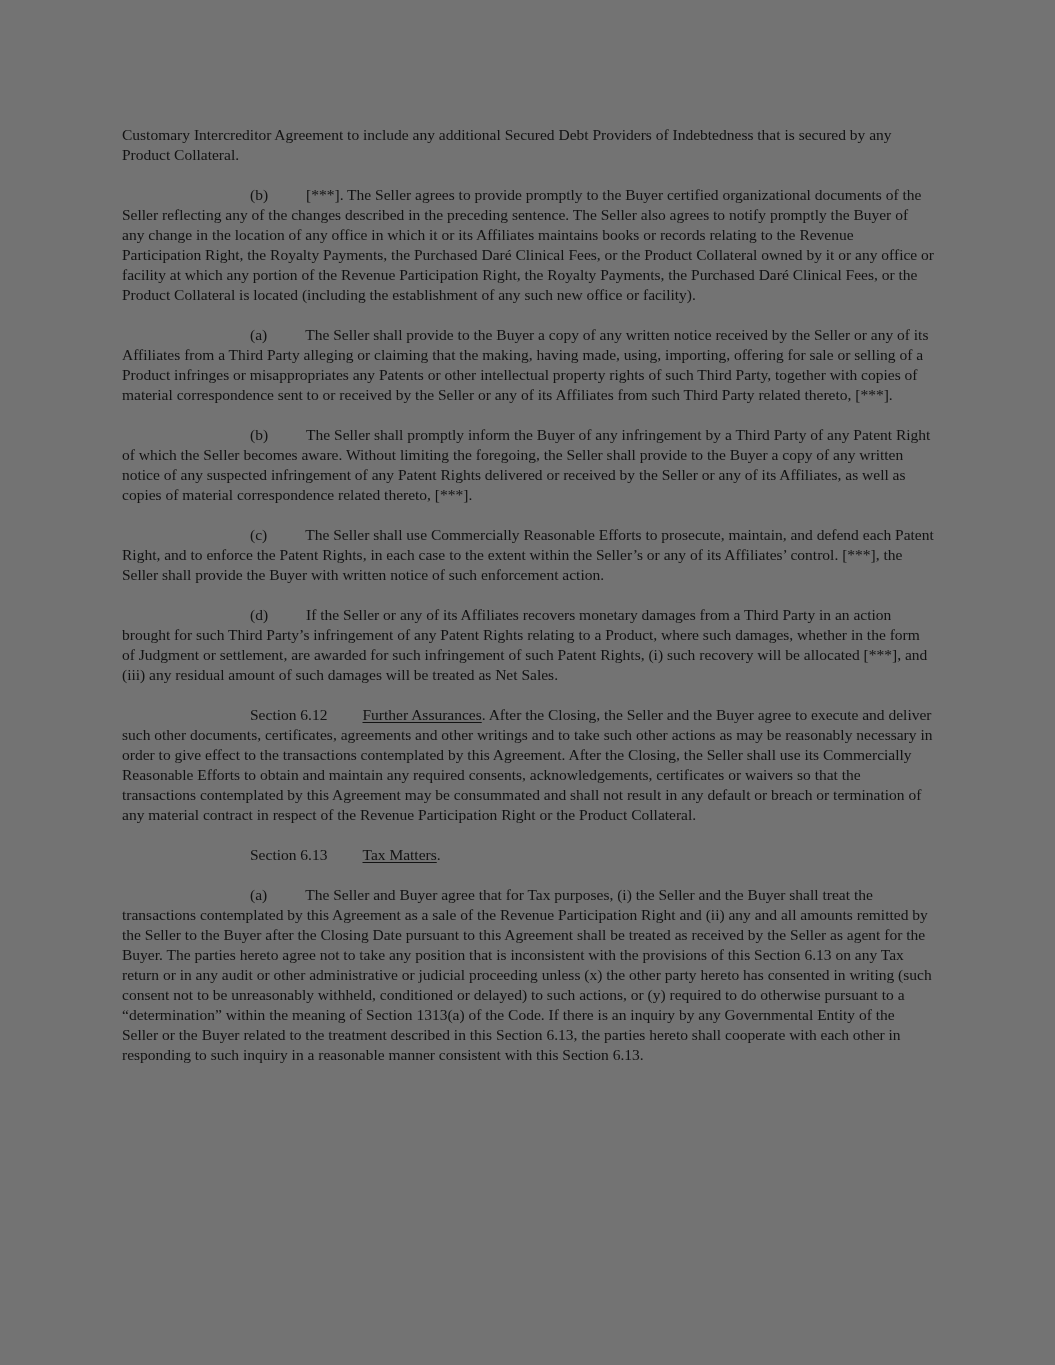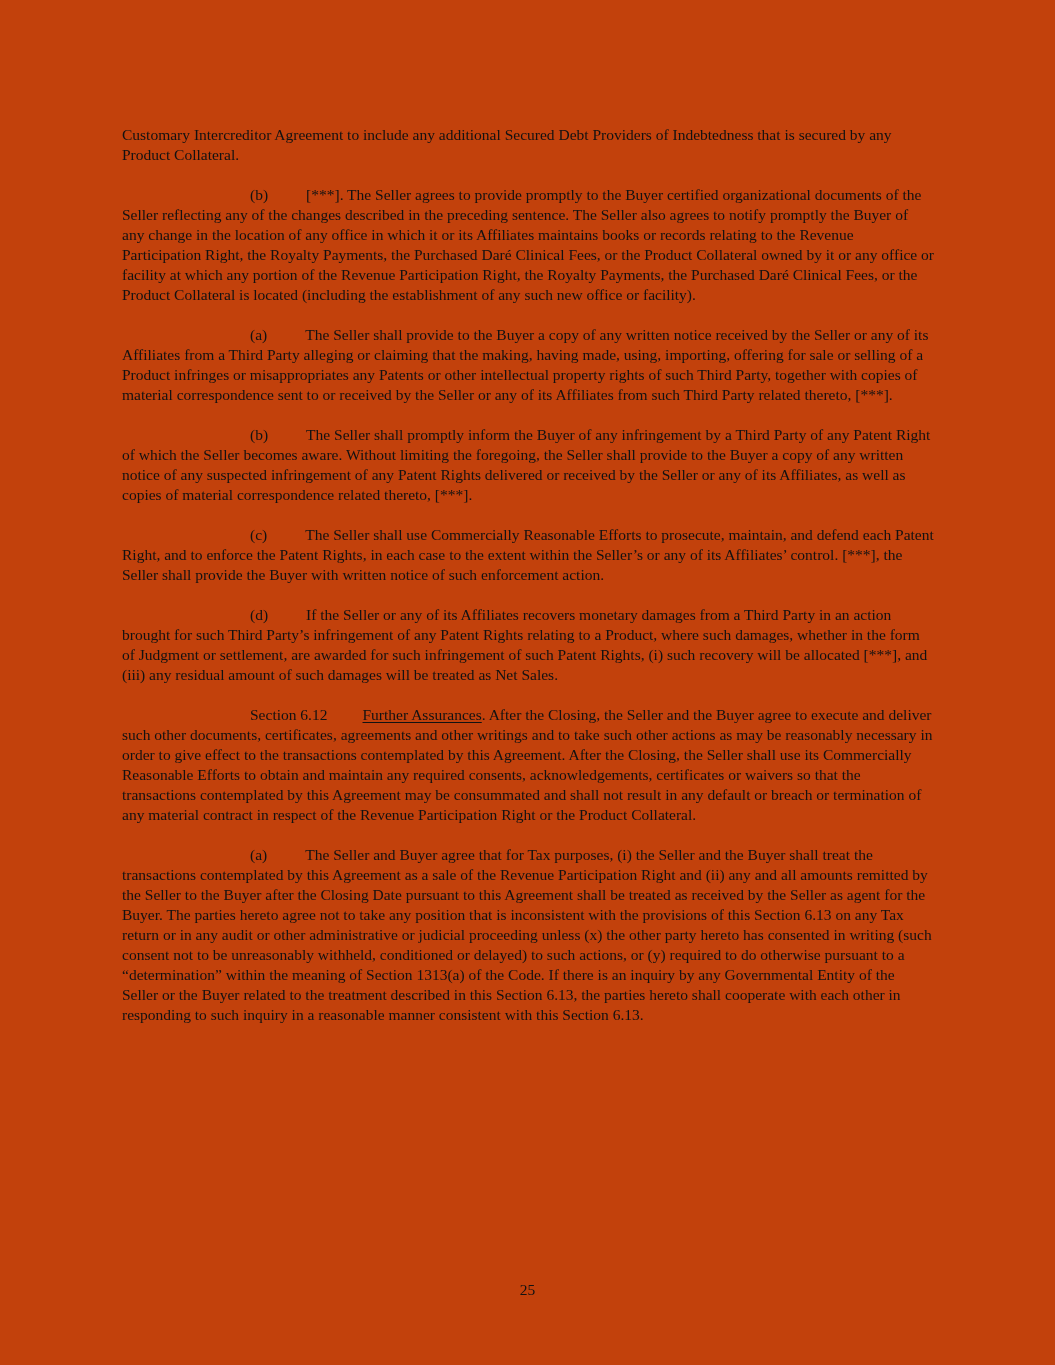--- a/index.html
+++ b/index.html
@@ -11,21 +11,21 @@
     width: 1055px;
     height: 1365px;
     position: relative;
     overflow: hidden;
     font-family: "Liberation Serif", serif;
     color: #121212;
   }
   .page {
     position: absolute;
     inset: 0;
-    background: #c2410c;
+    background: #737373;
   }
   .content {
     position: absolute;
     left: 122px;
     top: 125px;
     width: 812px;
     font-size: 15.5px;
     line-height: 20px;
     text-align: left;
   }
@@ -72,19 +72,19 @@
     <p><span>(a)</span><span class="tab-l"></span><span>The Seller shall provide to the Buyer a copy of any written notice received by the Seller or any of its Affiliates from a Third Party alleging or claiming that the making, having made, using, importing, offering for sale or selling of a Product infringes or misappropriates any Patents or other intellectual property rights of such Third Party, together with copies of material correspondence sent to or received by the Seller or any of its Affiliates from such Third Party related thereto, [***].</span></p>
 
     <p><span>(b)</span><span class="tab-l"></span><span>The Seller shall promptly inform the Buyer of any infringement by a Third Party of any Patent Right of which the Seller becomes aware. Without limiting the foregoing, the Seller shall provide to the Buyer a copy of any written notice of any suspected infringement of any Patent Rights delivered or received by the Seller or any of its Affiliates, as well as copies of material correspondence related thereto, [***].</span></p>
 
     <p><span>(c)</span><span class="tab-l"></span><span>The Seller shall use Commercially Reasonable Efforts to prosecute, maintain, and defend each Patent Right, and to enforce the Patent Rights, in each case to the extent within the Seller’s or any of its Affiliates’ control. [***], the Seller shall provide the Buyer with written notice of such enforcement action.</span></p>
 
     <p><span>(d)</span><span class="tab-l"></span><span>If the Seller or any of its Affiliates recovers monetary damages from a Third Party in an action brought for such Third Party’s infringement of any Patent Rights relating to a Product, where such damages, whether in the form of Judgment or settlement, are awarded for such infringement of such Patent Rights, (i) such recovery will be allocated [***], and (iii) any residual amount of such damages will be treated as Net Sales.</span></p>
 
     <p><span>Section 6.12</span><span class="tab-s"></span><span class="u">Further Assurances</span><span>. After the Closing, the Seller and the Buyer agree to execute and deliver such other documents, certificates, agreements and other writings and to take such other actions as may be reasonably necessary in order to give effect to the transactions contemplated by this Agreement. After the Closing, the Seller shall use its Commercially Reasonable Efforts to obtain and maintain any required consents, acknowledgements, certificates or waivers so that the transactions contemplated by this Agreement may be consummated and shall not result in any default or breach or termination of any material contract in respect of the Revenue Participation Right or the Product Collateral.</span></p>
 
+    <p><span>Section 6.13</span><span class="tab-s"></span><span class="u">Tax Matters</span><span>.</span></p>
 
     <p><span>(a)</span><span class="tab-l"></span><span>The Seller and Buyer agree that for Tax purposes, (i) the Seller and the Buyer shall treat the transactions contemplated by this Agreement as a sale of the Revenue Participation Right and (ii) any and all amounts remitted by the Seller to the Buyer after the Closing Date pursuant to this Agreement shall be treated as received by the Seller as agent for the Buyer. The parties hereto agree not to take any position that is inconsistent with the provisions of this Section 6.13 on any Tax return or in any audit or other administrative or judicial proceeding unless (x) the other party hereto has consented in writing (such consent not to be unreasonably withheld, conditioned or delayed) to such actions, or (y) required to do otherwise pursuant to a “determination” within the meaning of Section 1313(a) of the Code. If there is an inquiry by any Governmental Entity of the Seller or the Buyer related to the treatment described in this Section 6.13, the parties hereto shall cooperate with each other in responding to such inquiry in a reasonable manner consistent with this Section 6.13.</span></p>
 
   </div>
 
-  <div class="footer">25</div>
 </div>
 
 </body></html>

